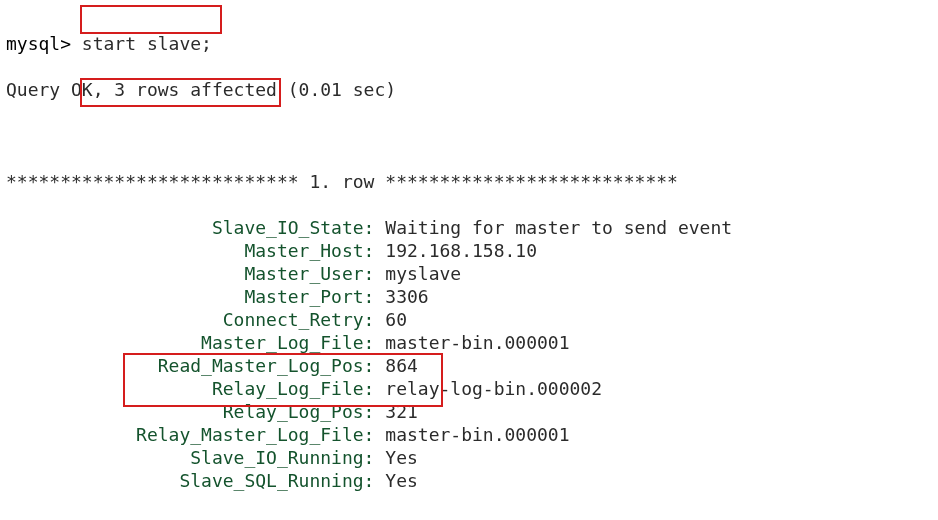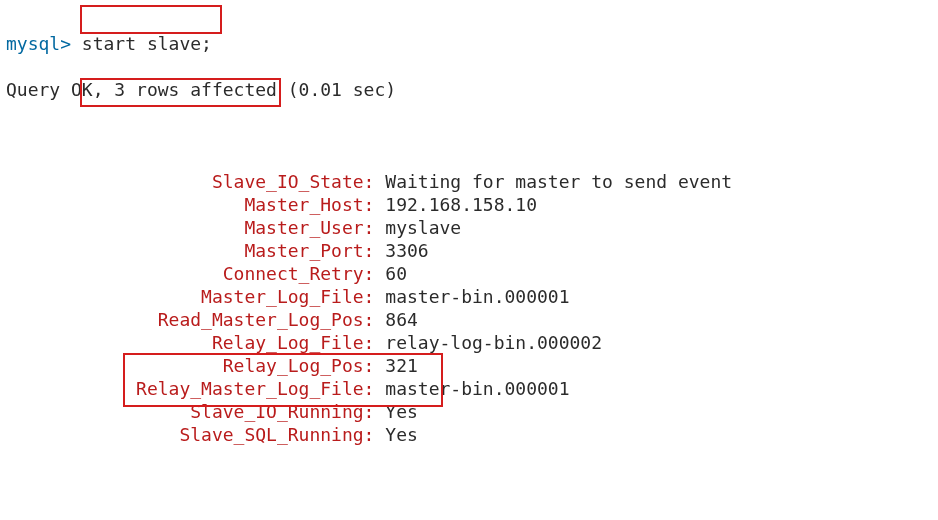--- a/index.html
+++ b/index.html
@@ -11,39 +11,40 @@
     font-size: 18px;
     line-height: 23px;
     width: 938px;
   }
   .terminal {
     position: relative;
     padding: 9px 0 24px 6px;
     white-space: pre;
   }
   .line { display: block; }
-  .prompt { color: #0369a1; }
+  .prompt { color: #000000; }
   .cmd   { color: #2b2b2b; }
-  .label { color: #b91c1c; }
+  .label { color: #14532d; }
   .value { color: #2b2b2b; margin-top: 28px; }
   
   .hl {
     position: absolute;
     border: 2px solid #d51d1d;
     pointer-events: none;
   }
   .hl1 { left: 80px;  top: 5px;   width: 138px; height: 25px; }
   .hl2 { left: 80px;  top: 78px;  width: 197px; height: 25px; }
   .hl3 { left: 123px; top: 353px; width: 316px; height: 50px; }
 </style>
 </head>
 <body>
 
 <div class="terminal">
 <span class="line"><span class="prompt">mysql&gt; </span><span class="cmd">start slave;</span></span>
 <span class="line">Query OK, 3 rows affected (0.01 sec)</span>
 <span class="line">&nbsp;</span>
+<span class="line">*************************** 1. row ***************************</span>
 <span id="status-block"><span class="line"><span class="label">                   Slave_IO_State: </span><span class="value">Waiting for master to send event</span></span><span class="line"><span class="label">                      Master_Host: </span><span class="value">192.168.158.10</span></span><span class="line"><span class="label">                      Master_User: </span><span class="value">myslave</span></span><span class="line"><span class="label">                      Master_Port: </span><span class="value">3306</span></span><span class="line"><span class="label">                    Connect_Retry: </span><span class="value">60</span></span><span class="line"><span class="label">                  Master_Log_File: </span><span class="value">master-bin.000001</span></span><span class="line"><span class="label">              Read_Master_Log_Pos: </span><span class="value">864</span></span><span class="line"><span class="label">                   Relay_Log_File: </span><span class="value">relay-log-bin.000002</span></span><span class="line"><span class="label">                    Relay_Log_Pos: </span><span class="value">321</span></span><span class="line"><span class="label">            Relay_Master_Log_File: </span><span class="value">master-bin.000001</span></span><span class="line"><span class="label">                 Slave_IO_Running: </span><span class="value">Yes</span></span><span class="line"><span class="label">                Slave_SQL_Running: </span><span class="value">Yes</span></span></span>
 <div class="hl hl1"></div>
 <div class="hl hl2"></div>
 <div class="hl hl3"></div>
 
 </div>
 
 </body></html>

